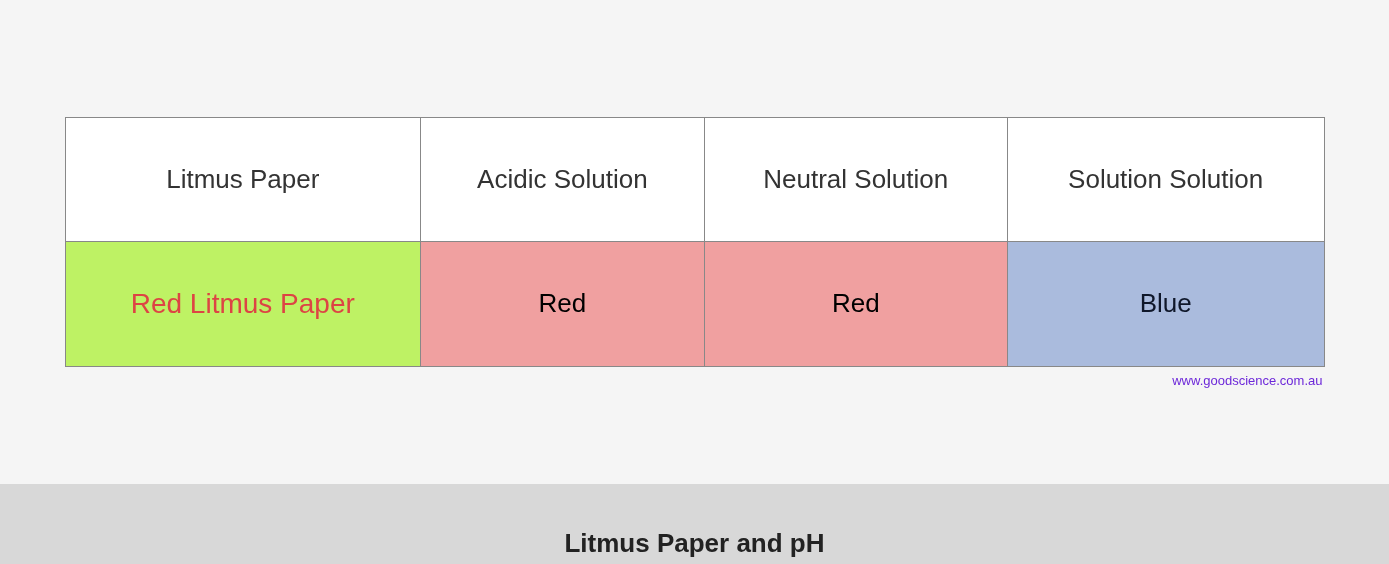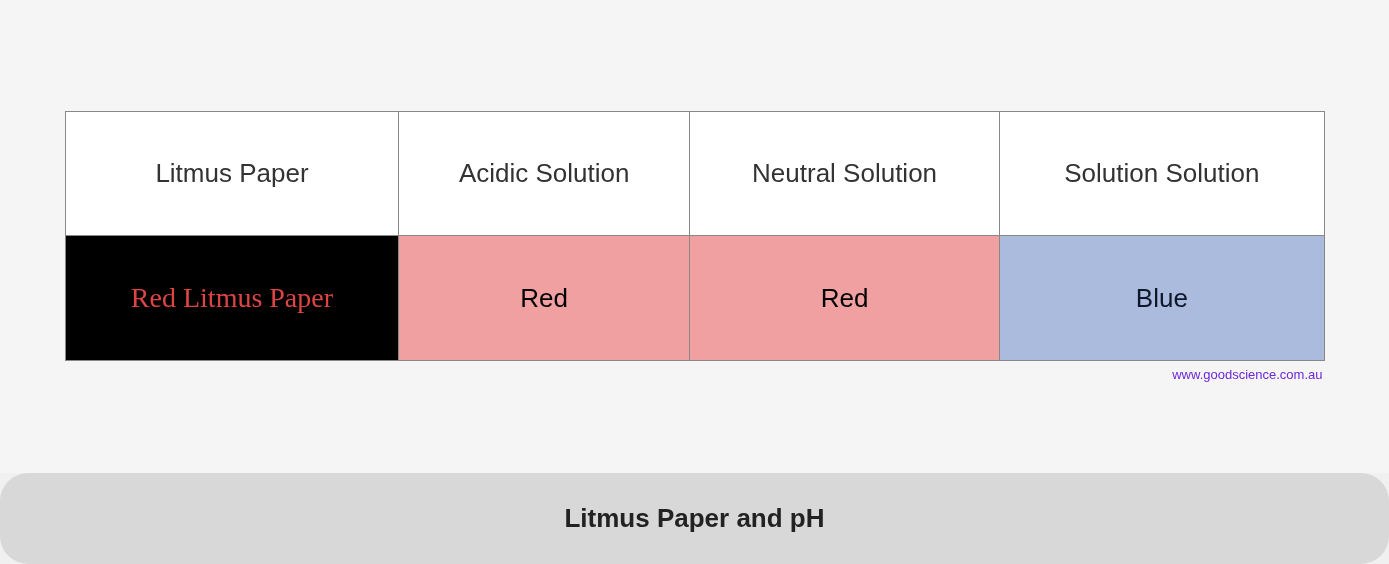--- a/index.html
+++ b/index.html
@@ -69,43 +69,41 @@
       background-color: #f0a0a0;
       color: #000000;
     }
 
     .cell-blue-bg {
       background-color: #aabbdd;
       color: #0f172a;
     }
 
     .cell-white {
-      background-color: #000000;
-      font-family: Liberation Serif, serif;
+      background-color: #bef264;
     }
 
     .watermark {
       width: 100%;
       max-width: 1260px;
       text-align: right;
       color: #6d28d9;
       font-size: 13px;
       margin-top: 6px;
       padding-right: 2px;
     }
 
     .caption-bar {
       width: 100%;
       background-color: #d8d8d8;
       display: flex;
       align-items: flex-end;
       justify-content: center;
-      padding: 30px 20px;
+      padding: 5px 20px;
       min-height: 80px;
-      border-radius: 28px;
     }
 
     .caption-text {
       font-size: 26px;
       font-weight: bold;
       color: #222;
     }
   </style>
 </head>
 <body>

